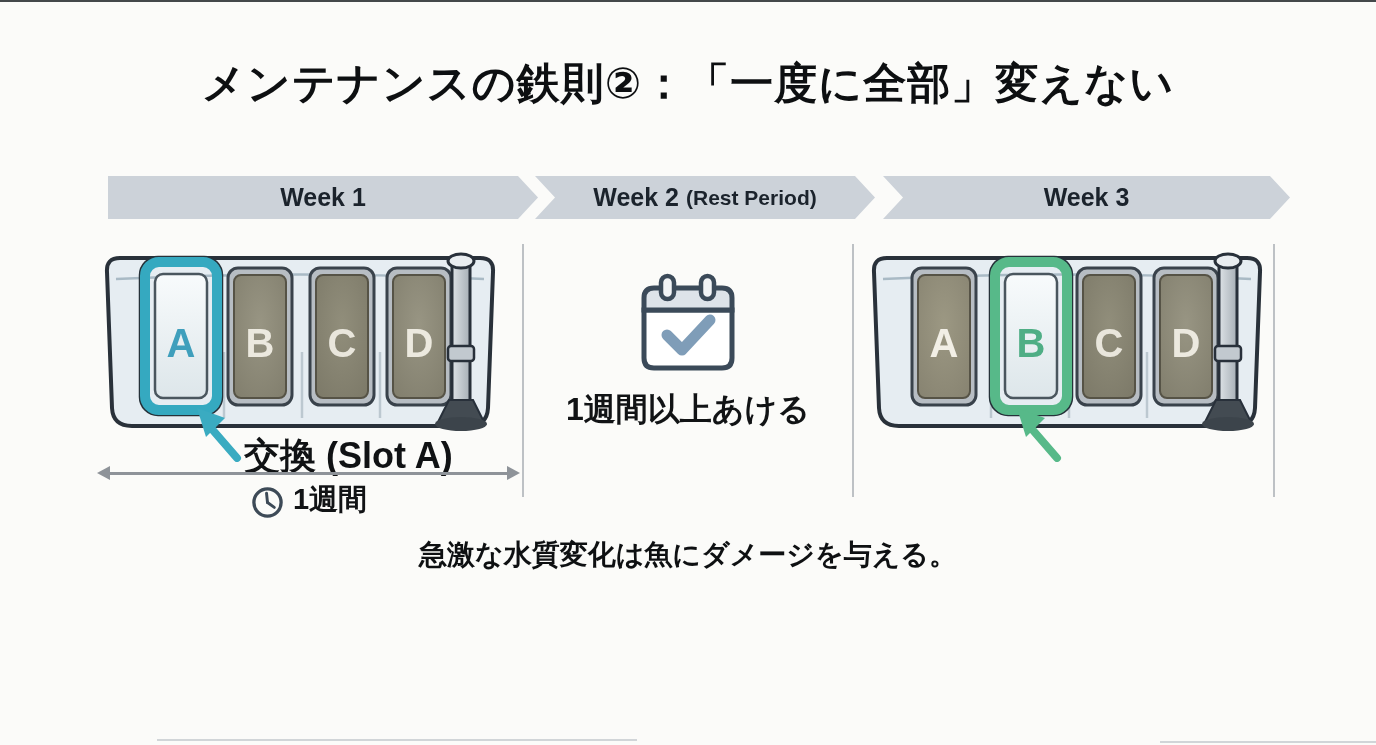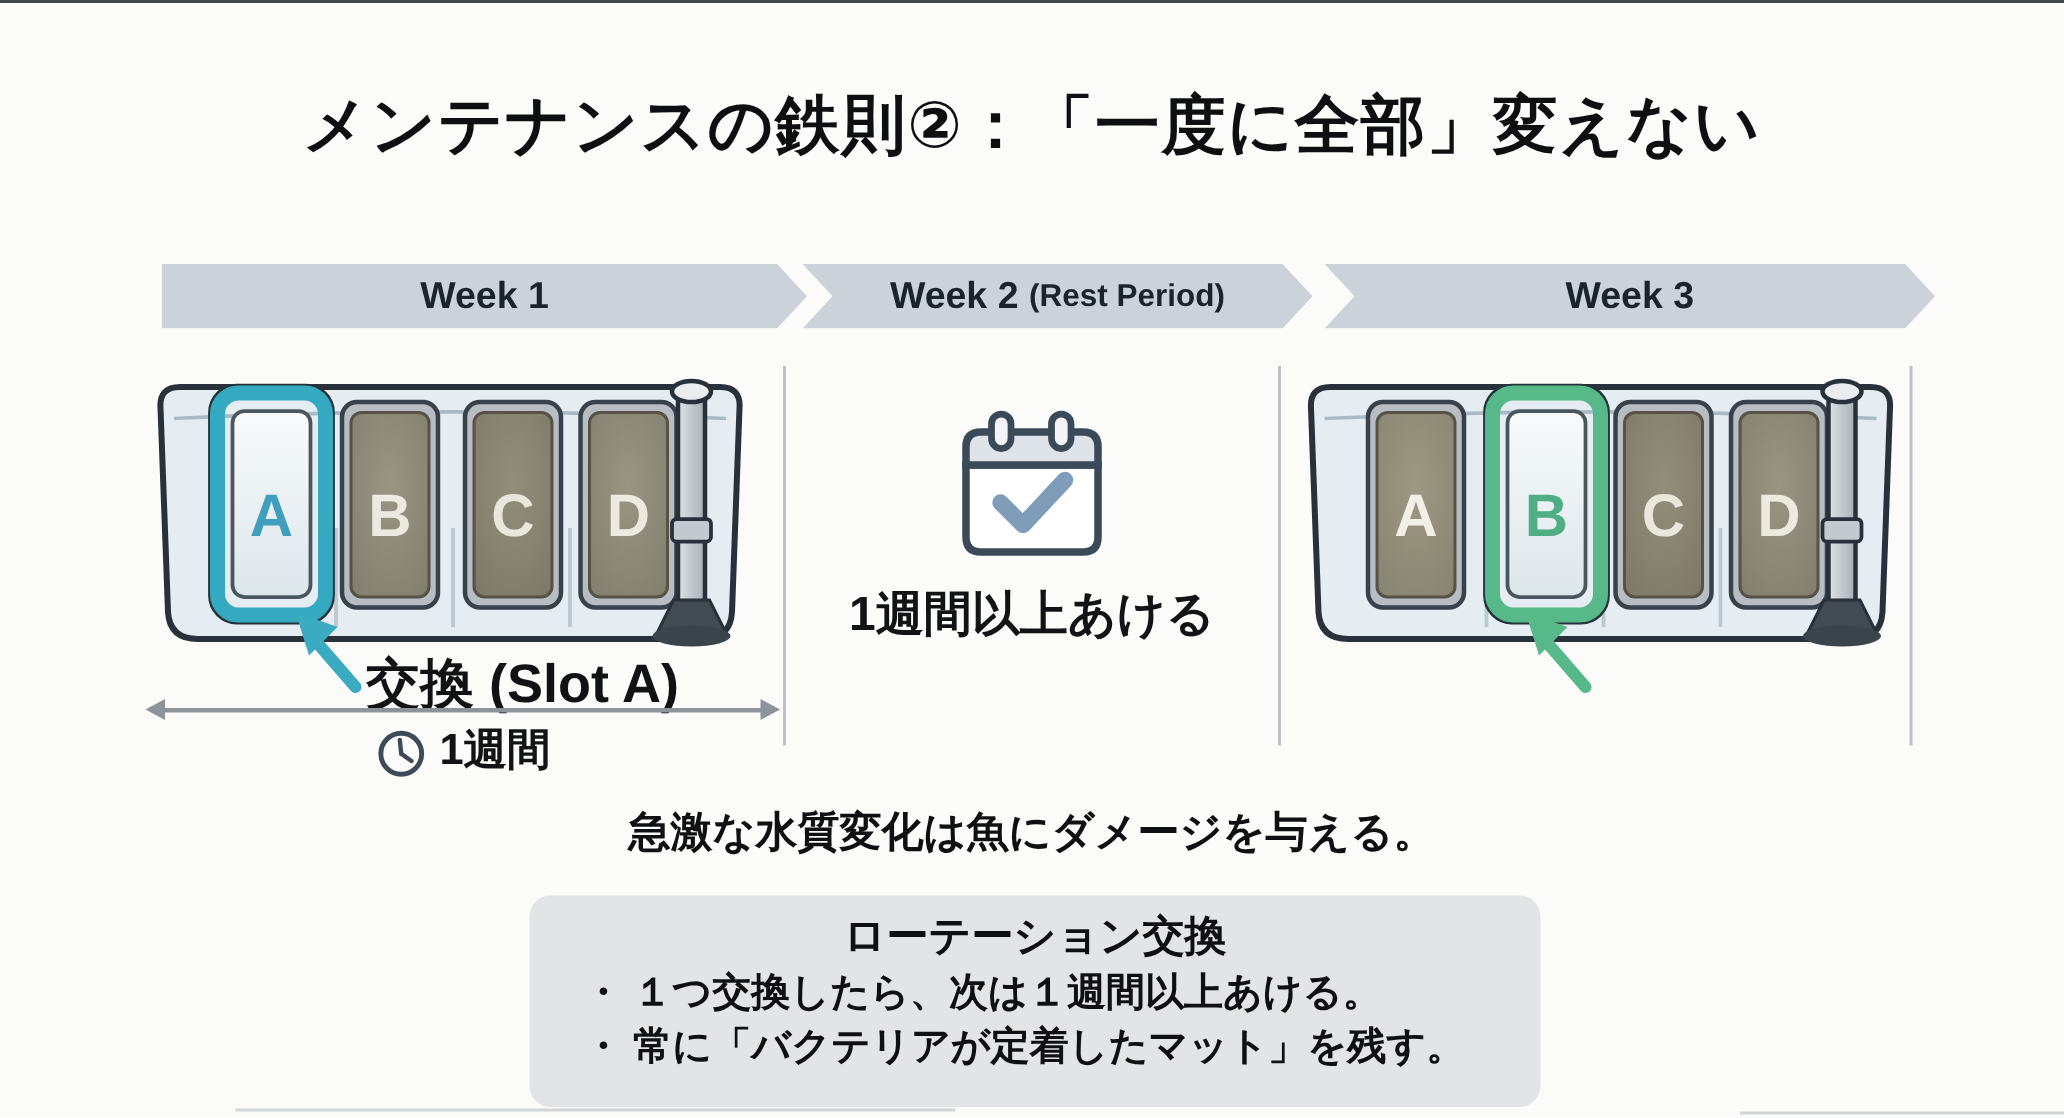--- a/index.html
+++ b/index.html
@@ -195,19 +195,14 @@
     </g>
   </svg>
 
   <svg style="position:absolute;left:1013px;top:406px;" width="52" height="56" viewBox="0 0 52 56">
     <line x1="44" y1="52" x2="18" y2="22" stroke="#57b989" stroke-width="8" stroke-linecap="round"></line>
     <polygon points="4,2 32,12 13,31" fill="#57b989"></polygon>
   </svg>
 
   <div class="warning">急激な水質変化は魚にダメージを与える。</div>
 
-  <div class="rule-box">
-    <div class="rb-title">ローテーション交換</div>
-    <div class="rb-bullet">・ １つ交換したら、次は１週間以上あける。</div>
-    <div class="rb-bullet">・ 常に「バクテリアが定着したマット」を残す。</div>
-  </div>
 
 </div>
 
 </body></html>

